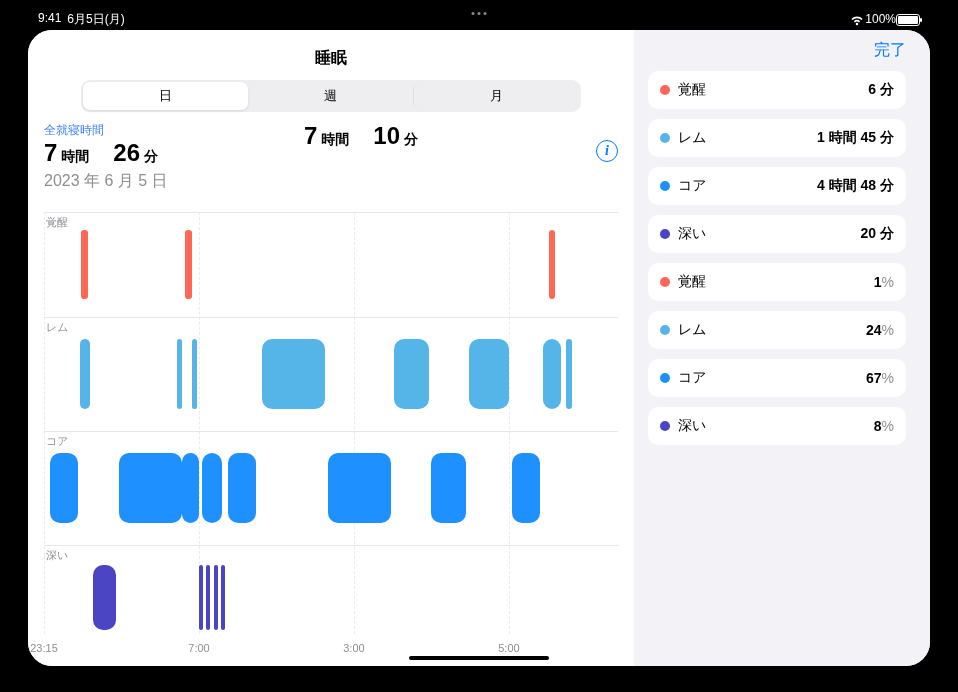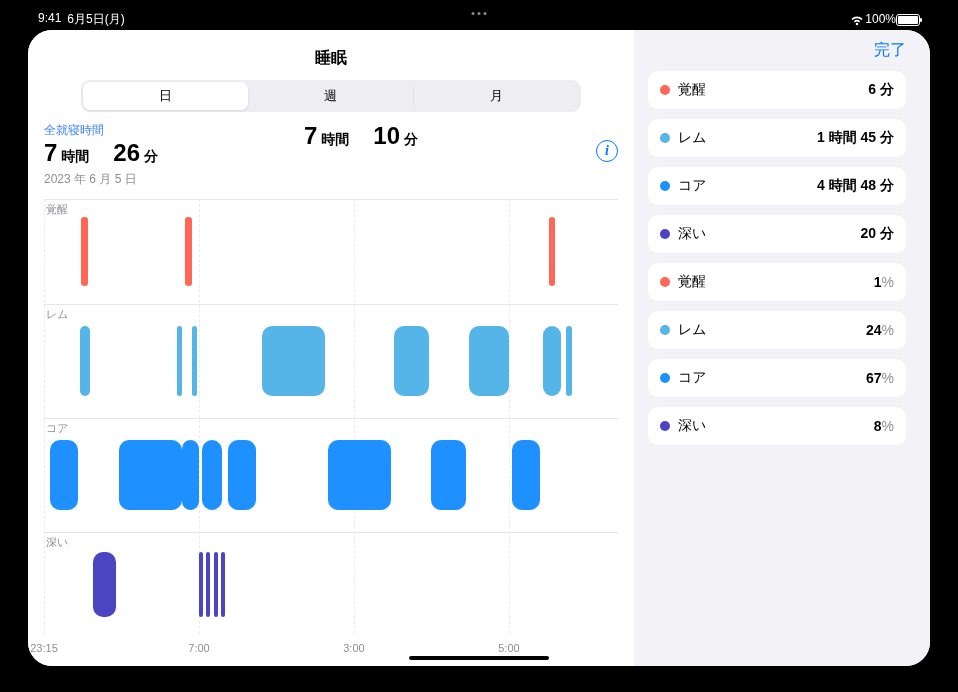--- a/index.html
+++ b/index.html
@@ -28,21 +28,21 @@
   .seg-item { flex: 1; text-align: center; font-size: 13px; padding: 5px 0; border-radius: 7px; color: #000; }
   .seg-item.active { background: #fff; box-shadow: 0 1px 3px rgba(0,0,0,0.1); font-weight: 500; }
   .seg-item + .seg-item { border-left: 1px solid rgba(0,0,0,0.05); }
   .seg-item.active + .seg-item, .seg-item.active { border-left: none; }
 
   .summary-row { display: flex; align-items: flex-start; gap: 40px; margin-bottom: 4px; }
   .summary-block { display: flex; flex-direction: column; min-width: 220px;}
   .summary-label { font-size: 12px; color: #3b82f6; }
   .summary-value { font-size: 24px; font-weight: 700; color: #000; display: flex; align-items: baseline; gap: 2px; }
   .summary-value .unit { font-size: 14px; font-weight: 600; margin-left: 2px; margin-right: 22px; }
-  .date-line { font-size: 12px; color: #8e8e93; margin-bottom: 9px; }
+  .date-line { font-size: 16px; color: #8e8e93; margin-bottom: 18px; }
   .info-icon { margin-left: auto; width: 22px; height: 22px; border: 1.5px solid #007aff; border-radius: 50%; color: #007aff; display: flex; align-items: center; justify-content: center; font-size: 14px; font-family: Georgia, serif; font-style: italic; font-weight: 600; margin-top: 18px; }
 
   .chart-wrap { flex: 1; position: relative; margin-top: 2px; }
   .stage-band { position: absolute; left: 0; right: 0; border-top: 1px solid #e5e5ea; }
   .stage-band span { position: absolute; top: 2px; left: 2px; font-size: 11px; color: #8e8e93; }
   .timegrid { position: absolute; inset: 0; }
   .tline { position: absolute; top: 0; bottom: 22px; border-left: 1px dashed rgba(0,0,0,0.08); }
   .tlabel { position: absolute; bottom: 2px; font-size: 11px; color: #8e8e93; transform: translateX(-50%); }
   .bar { position: absolute; border-radius: 10px; }
   .stage-awake  { background: #ff6756; border-radius: 3px; }

